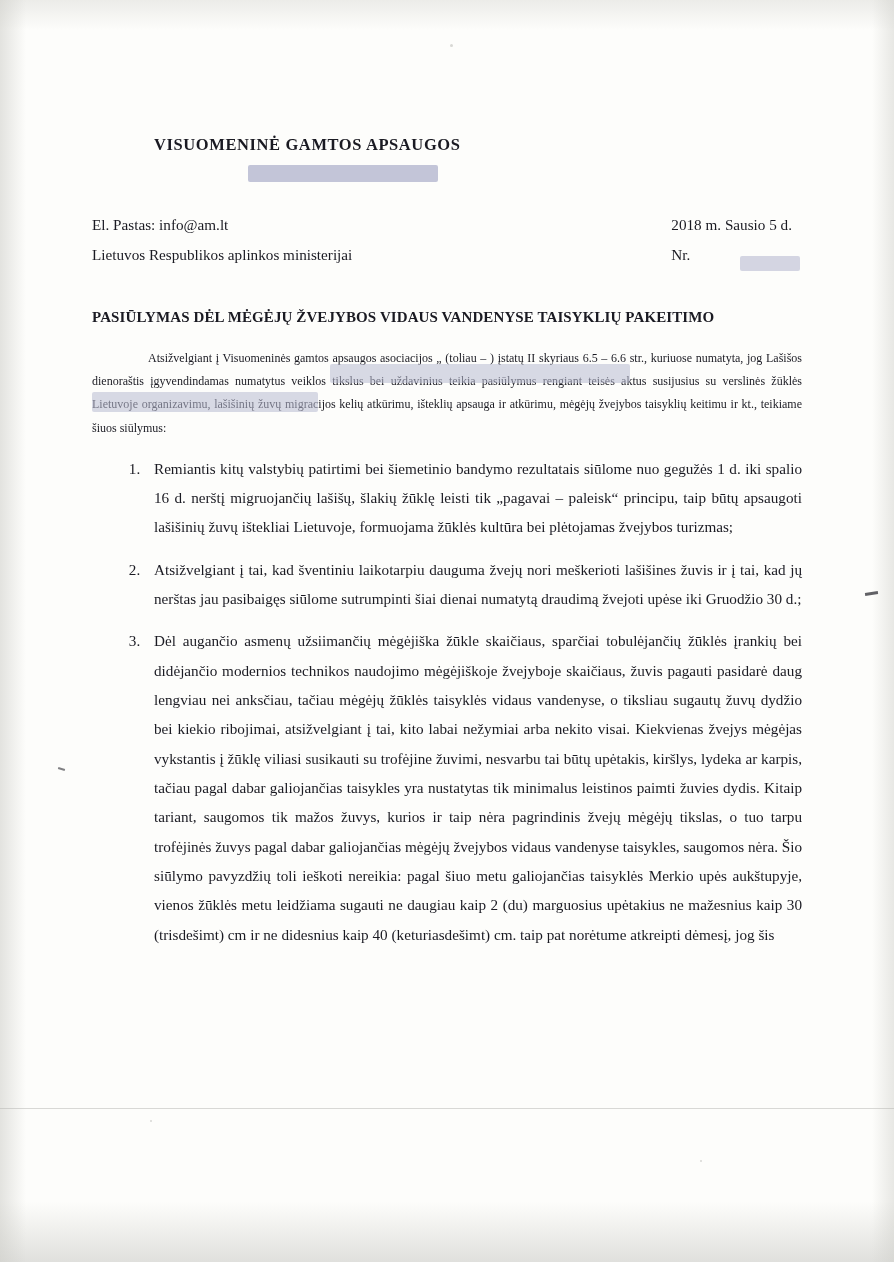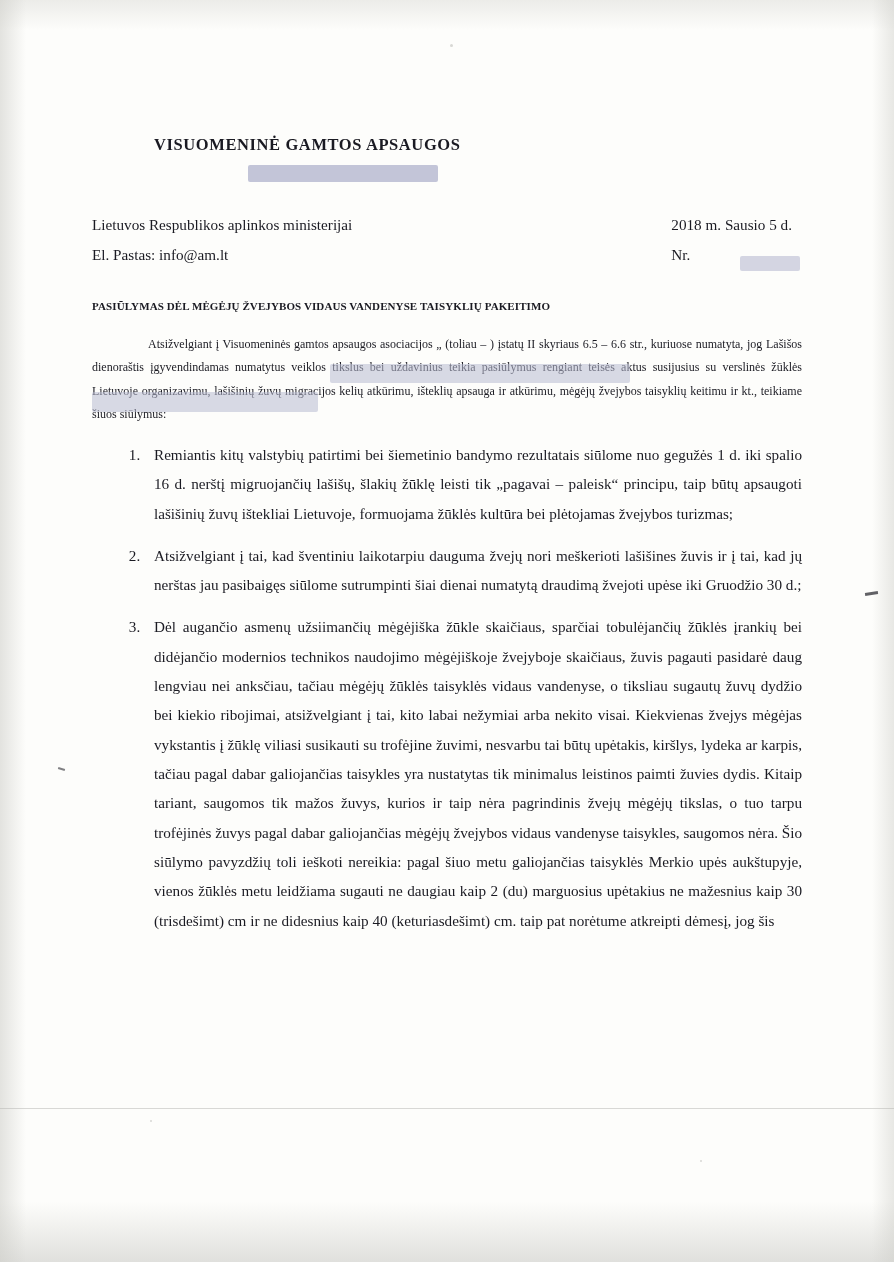--- a/index.html
+++ b/index.html
@@ -61,22 +61,22 @@
   .addr-block {
     margin-top: 55px;
     display: flex;
     justify-content: space-between;
     font-size: 15.2px;
     line-height: 1.95;
   }
   .addr-left div, .addr-right div { white-space: nowrap; }
   .addr-right { text-align: left; padding-right: 10px; }
   .subject {
-    margin-top: 30px;
-    font-size: 11px;
+    margin-top: 38px;
+    font-size: 15px;
     font-weight: bold;
     letter-spacing: .1px;
     line-height: 1.45;
   }
   p.body-par {
     margin: 18px 0 0 0;
     font-size: 12px;
     line-height: 1.93;
     text-align: justify;
     text-justify: inter-word;
@@ -135,22 +135,22 @@
   <div class="speck" style="left:150px; top:1120px; width:2px; height:2px;"></div>
 
   <div class="fold-line" style="top:1108px;"></div>
 
   <div class="content">
 
     <div class="doc-title">VISUOMENINĖ GAMTOS APSAUGOS</div>
 
     <div class="addr-block">
       <div class="addr-left">
+        <div>El. Pastas: info@am.lt</div>
         <div>Lietuvos Respublikos aplinkos ministerijai</div>
-        <div>El. Pastas: info@am.lt</div>
       </div>
       <div class="addr-right">
         <div>2018 m. Sausio 5 d.</div>
         <div>Nr.</div>
       </div>
     </div>
 
     <div class="subject">PASIŪLYMAS DĖL MĖGĖJŲ ŽVEJYBOS VIDAUS VANDENYSE TAISYKLIŲ PAKEITIMO</div>
 
     <p class="body-par"><span class="indent"></span><span>Atsižvelgiant į Visuomeninės gamtos apsaugos asociacijos „                                      (toliau – ) įstatų II skyriaus 6.5 – 6.6 str., kuriuose numatyta, jog Lašišos dienoraštis įgyvendindamas numatytus veiklos tikslus bei uždavinius teikia pasiūlymus rengiant teisės aktus susijusius su verslinės žūklės Lietuvoje organizavimu, lašišinių žuvų migracijos kelių atkūrimu, išteklių apsauga ir atkūrimu, mėgėjų žvejybos taisyklių keitimu ir kt., teikiame šiuos siūlymus:</span></p>

